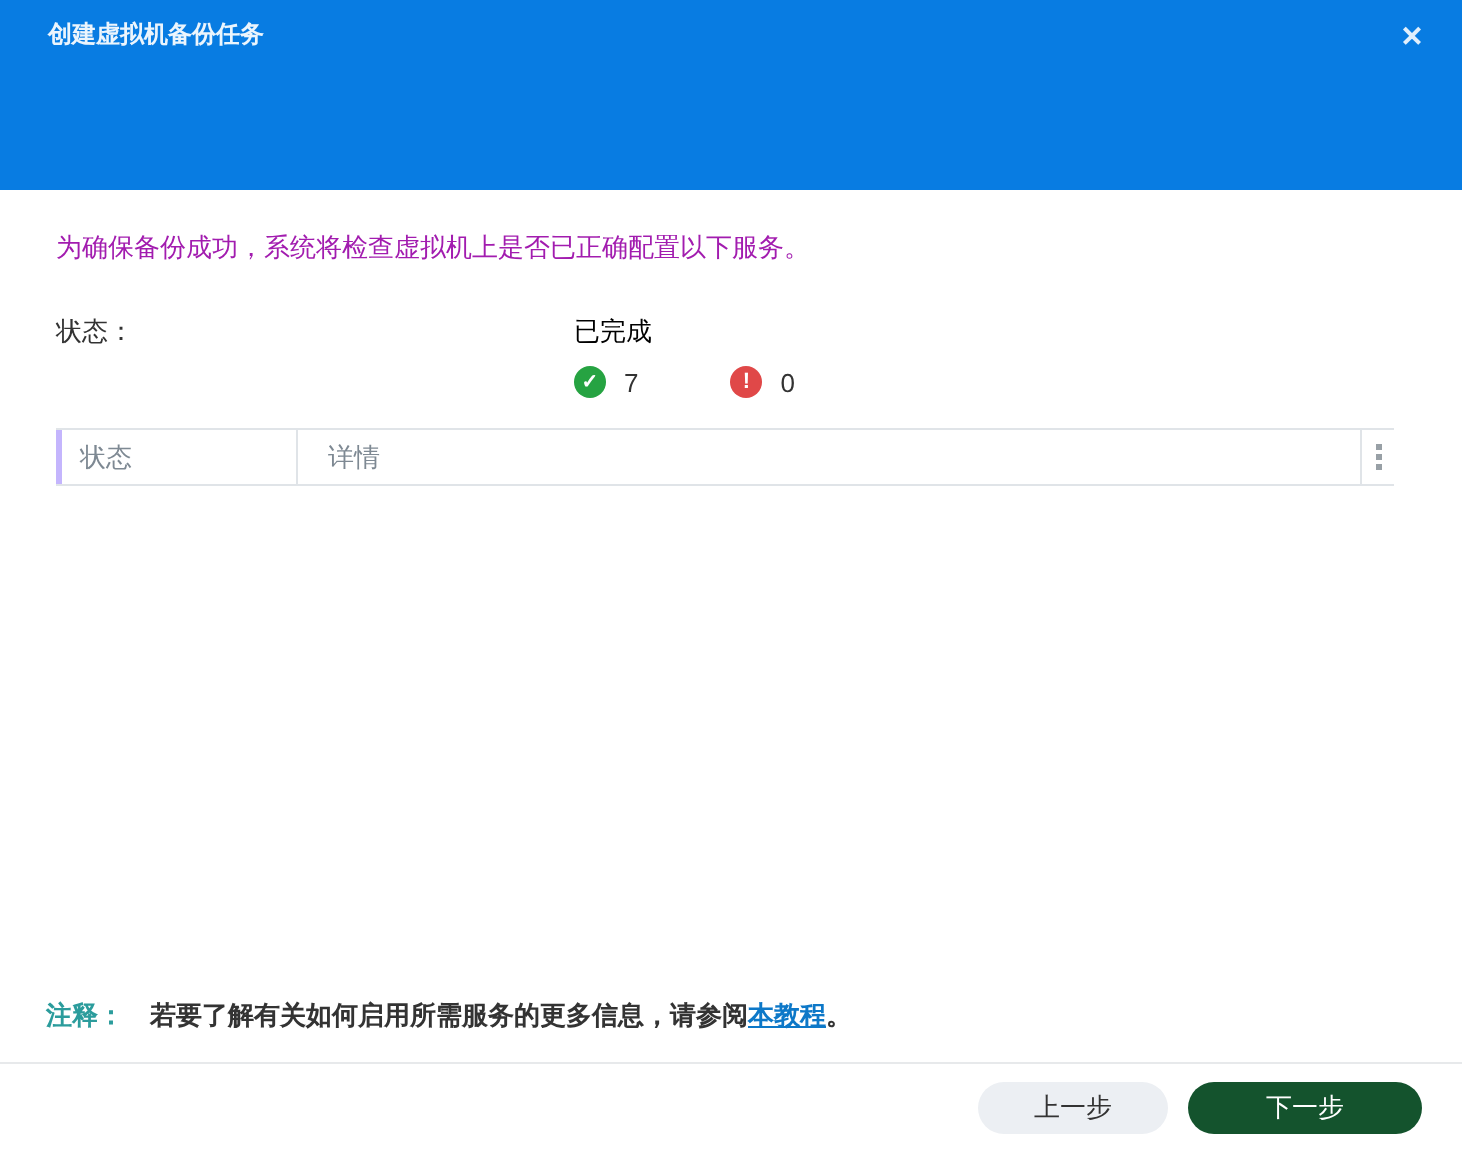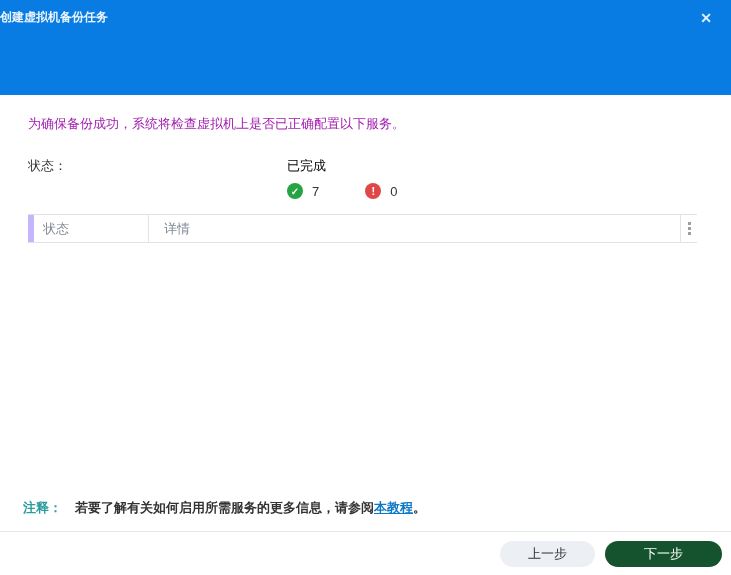--- a/index.html
+++ b/index.html
@@ -4,21 +4,21 @@
 <style>
   html,body{margin:0;padding:0;background:#f0f1f2;}
   .dialog{
     position:relative;width:731px;height:575px;background:#ffffff;
     font-family:"Liberation Sans",sans-serif;overflow:hidden;
     box-shadow:0 1px 3px rgba(0,0,0,.25);
   }
   
   .header{position:absolute;top:0;left:0;right:0;height:95px;background:#087ce2;}
   .titlebar-text{
-    position:absolute;left:0;top:0;height:35px;line-height:35px;
+    position:absolute;left:24px;top:0;height:35px;line-height:35px;
     font-size:12px;font-weight:bold;color:rgba(255,255,255,.92);
   }
   .close{
     position:absolute;right:14px;top:7px;width:22px;height:22px;line-height:22px;
     text-align:center;font-size:14px;font-weight:bold;color:rgba(255,255,255,.88);
     cursor:pointer;user-select:none;
   }
   .step-title{
     position:absolute;left:25px;top:44px;margin:0;
     font-size:16px;font-weight:bold;color:#ffffff;letter-spacing:.5px;
@@ -39,34 +39,34 @@
   .count{margin-left:9px;}
   .cicon.err{margin-left:46px;}
   
   .table-header{
     position:absolute;left:28px;top:214px;width:669px;height:29px;box-sizing:border-box;
     border-top:1px solid #e0e4e8;border-bottom:1px solid #e0e4e8;
     display:flex;font-size:13px;color:#7e8993;background:#fff;
   }
   .th{display:flex;align-items:center;box-sizing:border-box;cursor:pointer;}
   .th.c1{width:168px;padding-left:17px;}
-  .th.c2{width:120px;padding-left:9px;border-left:6px solid #c4b5fd;}
+  .th.c2{width:120px;padding-left:9px;border-left:3px solid #c4b5fd;}
   .th.c3{flex:1;padding-left:15px;border-left:1px solid #e0e4e8;}
   .th.c4{width:17px;border-left:1px solid #e0e4e8;justify-content:center;}
   .dots{display:flex;flex-direction:column;gap:2px;}
   .dots i{width:3px;height:3px;background:#98a0a6;display:block;}
   
   .note{position:absolute;left:23px;top:499px;font-size:13px;color:#333;font-weight:bold;}
   .note-label{color:#2b9c9c;margin-right:13px;}
   .note a{color:#0d78c8;text-decoration:underline;cursor:pointer;}
   
   .footer{
     position:absolute;left:0;right:0;bottom:0;height:44px;box-sizing:border-box;
     border-top:1px solid #e7e9eb;background:#fff;
-    display:flex;align-items:center;justify-content:flex-end;gap:10px;padding-right:9px;
+    display:flex;align-items:center;justify-content:flex-end;gap:10px;padding-right:20px;
   }
   .btn{
     height:26px;border:none;border-radius:13px;font-size:13px;
     font-family:"Liberation Sans",sans-serif;cursor:pointer;padding:0;
   }
   .btn.secondary{width:95px;background:#eceff3;color:#333;}
   .btn.primary{width:117px;background:#14532d;color:#fff;}
 </style>
 </head>
 <body>

